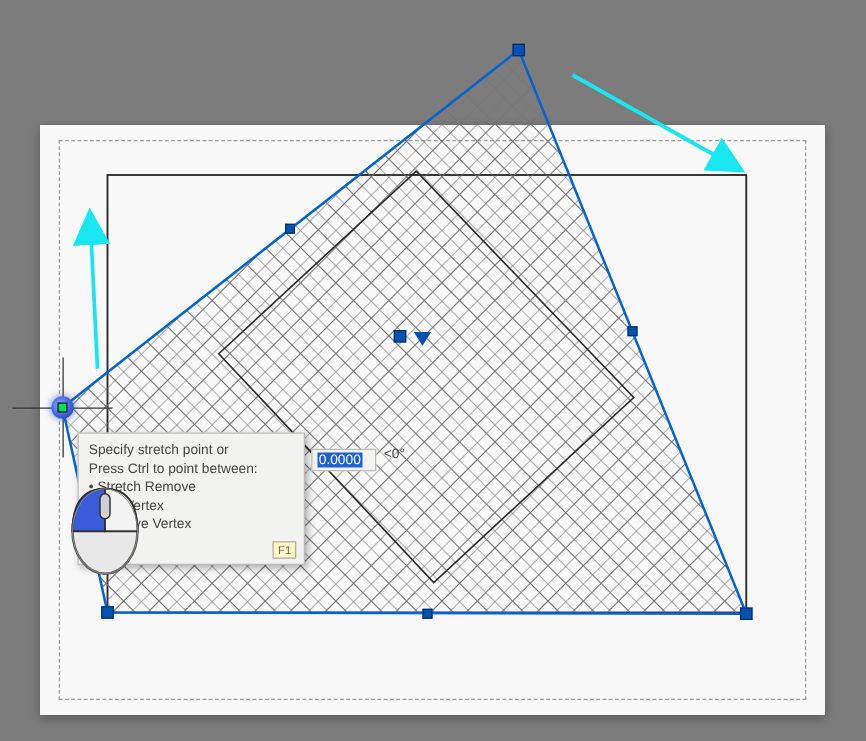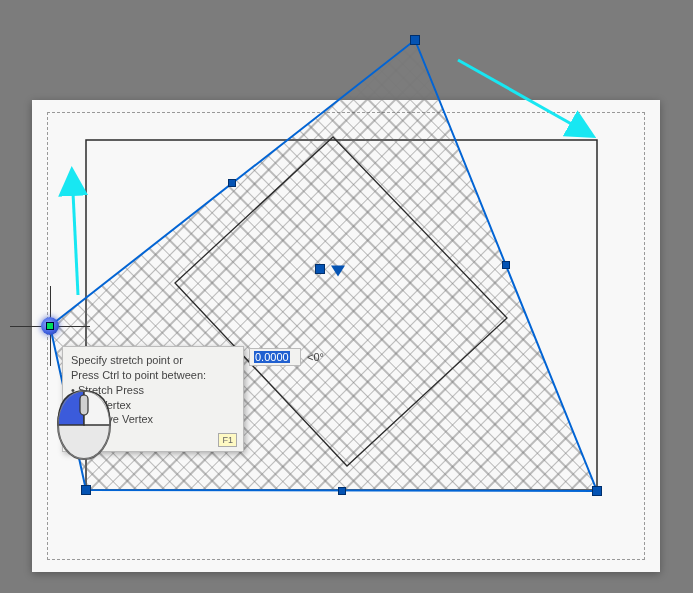--- a/index.html
+++ b/index.html
@@ -122,20 +122,21 @@
       align-items: center;
       font-size: 11px;
       color: #444;
     }
     .input-field {
       background: #f2f2f0;
       border: 1px solid #bbb;
       padding: 2px 4px;
       width: 52px;
       margin-right: 6px;
+      margin-top: 11px;
     }
     .input-highlight {
       background: #2060d0;
       color: #fff;
       padding: 0 1px;
     }
     .mouse-icon {
       position: absolute;
       left: 55px;
       top: 385px;
@@ -193,21 +194,21 @@
 <div class="grip midpoint" style="left:506px; top:265px;"></div>
 <div class="grip midpoint" style="left:342px; top:491px;"></div>
 <div class="grip midpoint" style="left:68px; top:408px;"></div>
 
 <div class="center-grip" style="left:320px; top:269px;"></div>
 <div class="arrow-grip" style="left:338px; top:271px;"></div>
 
 <div class="tooltip">
   <div>Specify stretch point or</div>
   <div>Press Ctrl to point between:</div>
-  <div>• Stretch Press</div>
+  <div>• Stretch Remove</div>
   <div>• Add Vertex</div>
   <div>• Remove Vertex</div>
   <span class="f1">F1</span>
 </div>
 
 <div class="input-box">
   <span class="input-field">
     <span class="input-highlight">0.0000</span>
   </span>
   <span>&lt; </span>

